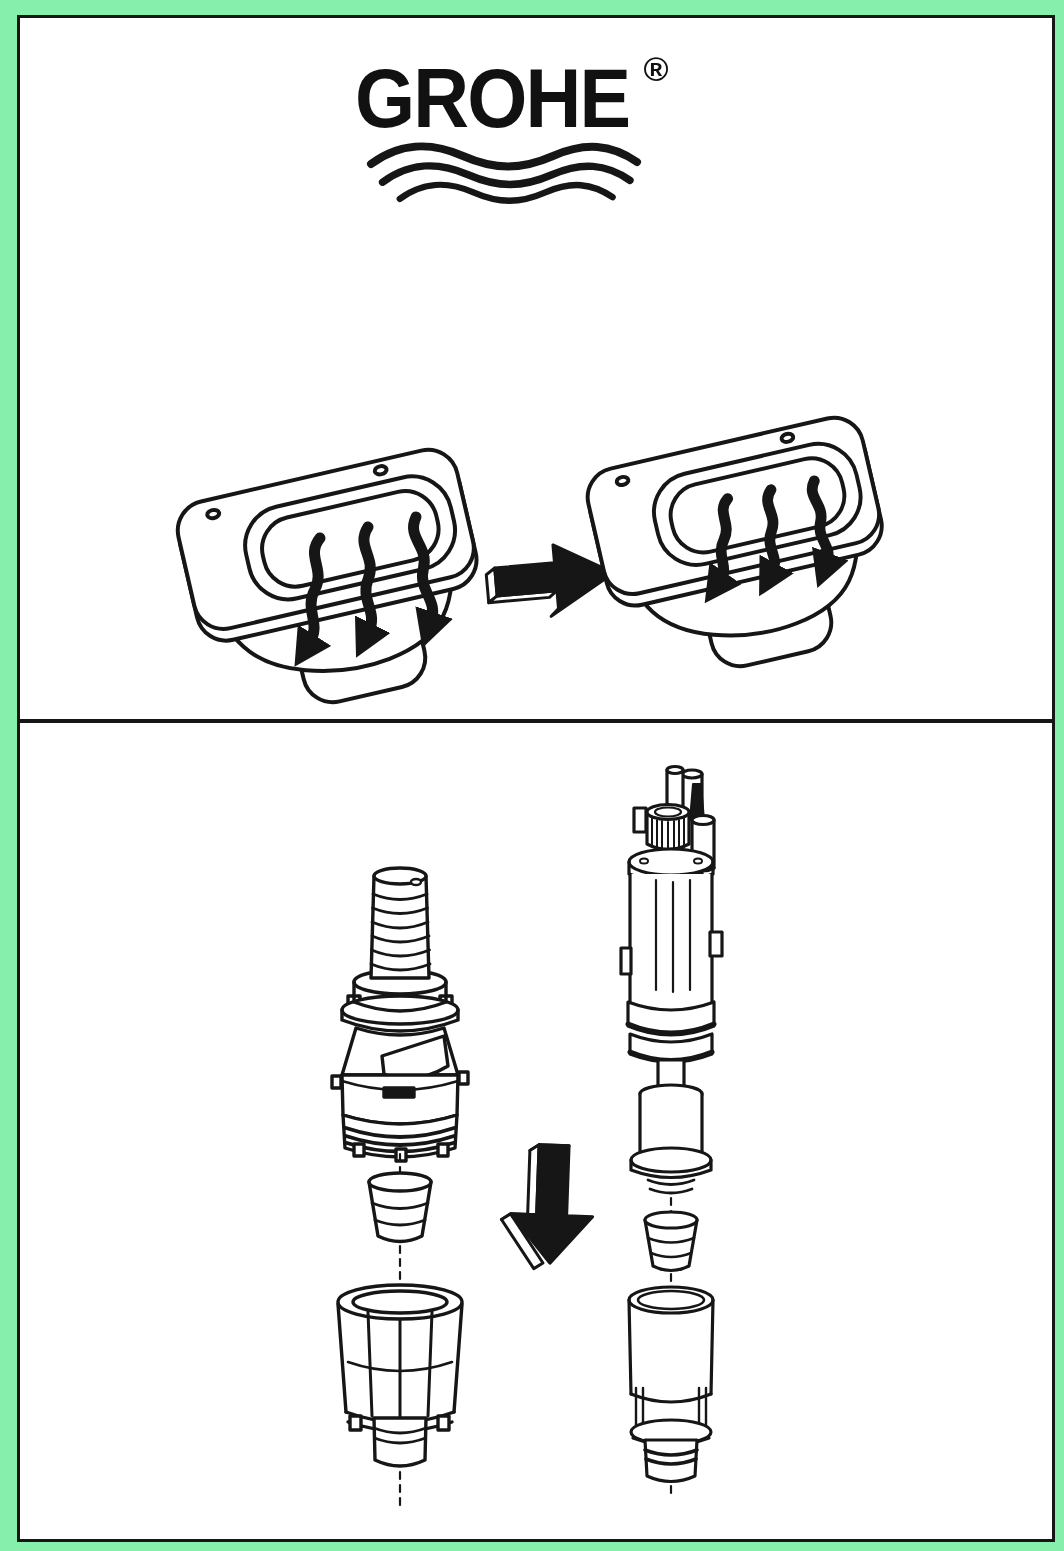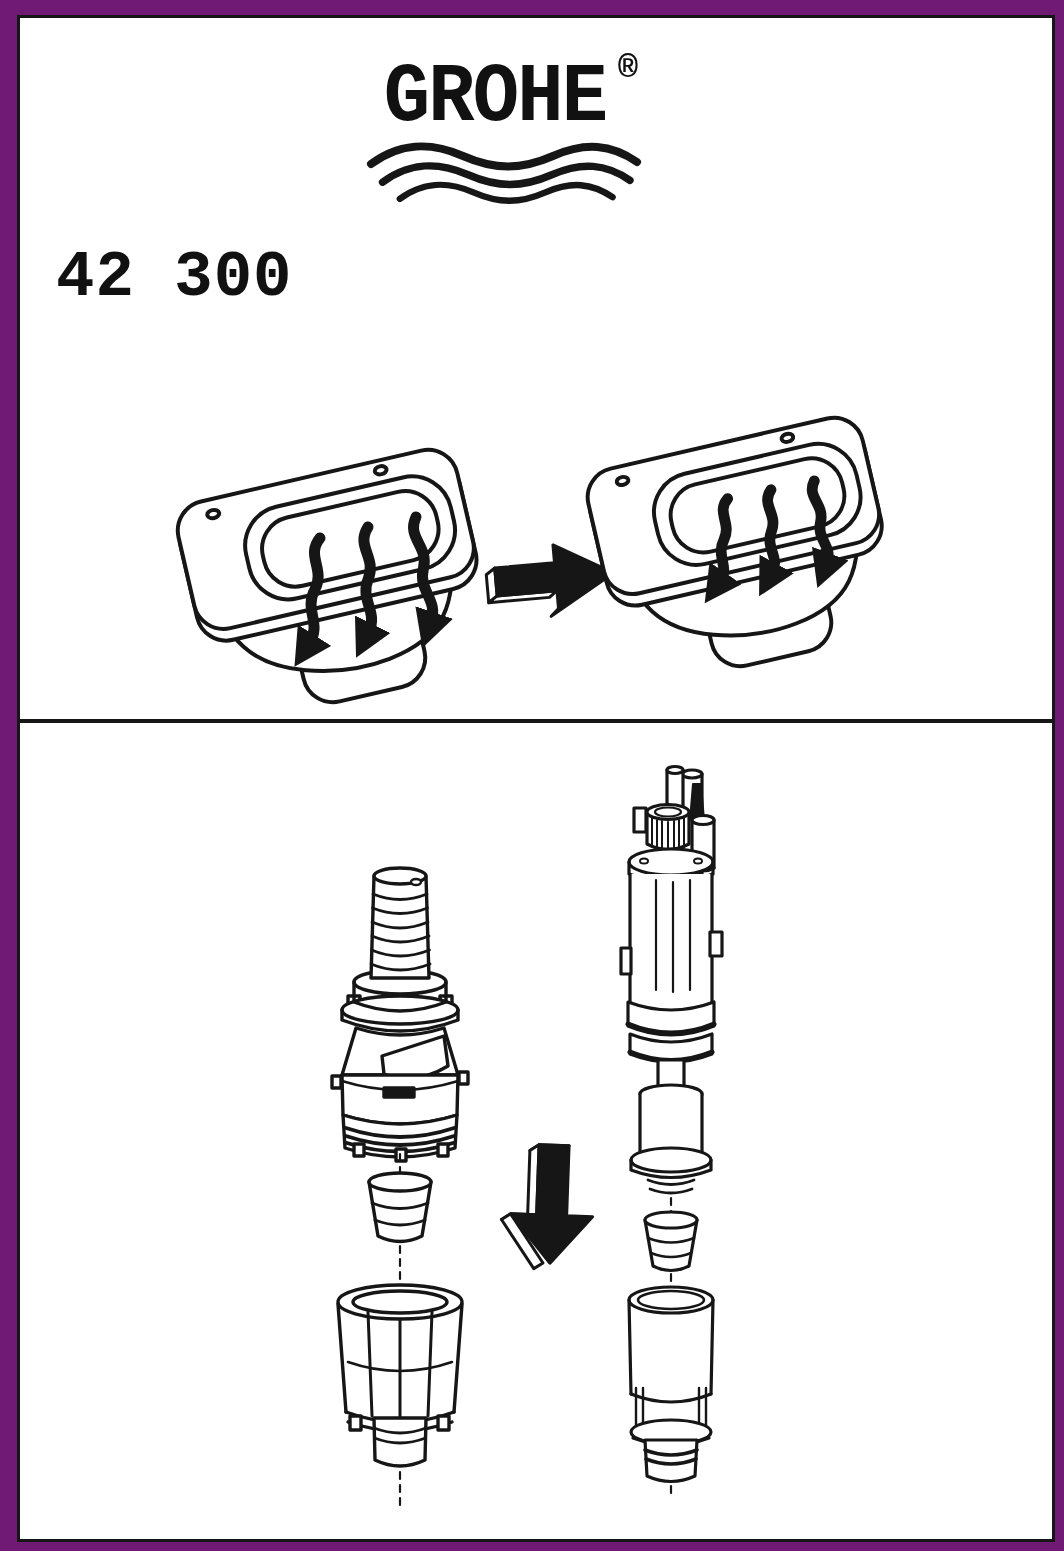--- a/index.html
+++ b/index.html
@@ -1,17 +1,17 @@
 <!DOCTYPE html>
 <html><head>
 <meta charset="utf-8">
 <style>
   html,body{margin:0;padding:0;background:#fff;}
-  .page{position:relative;width:1064px;height:1551px;background:#701a75;overflow:hidden;
-        font-family:Liberation Mono, monospace;color:#111;}
+  .page{position:relative;width:1064px;height:1551px;background:#86efac;overflow:hidden;
+        font-family:Liberation Sans, sans-serif;color:#111;}
   .frame{position:absolute;left:17px;top:15px;width:1032px;height:1521px;
          border:3px solid #161616;background:#fff;}
   .divider{position:absolute;left:0;right:0;top:701px;height:4px;background:#161616;}
   .logo{position:absolute;left:295px;top:38px;width:380px;text-align:center;}
   .logo-text{font-weight:bold;font-size:84px;letter-spacing:-2px;line-height:1;
              display:inline-block;transform:scaleX(.92);transform-origin:center;}
   .logo-reg{font-weight:bold;font-size:34px;vertical-align:top;position:relative;top:-6px;left:2px;}
   .logo-waves{display:block;margin:0 auto;margin-top:-2px;}
   .part-number{position:absolute;left:36px;top:224px;font-weight:bold;font-size:64px;
                letter-spacing:1px;}
@@ -33,21 +33,20 @@
           <g transform="translate(12,20) scale(0.93)">
             <path d="M6,26 C36,4 66,4 98,18 C130,32 156,32 188,18 C220,4 246,6 272,24"></path>
           </g>
           <g transform="translate(30,40) scale(0.80)">
             <path d="M6,26 C36,4 66,4 98,18 C130,32 156,32 188,18 C220,4 246,6 272,24"></path>
           </g>
         </g>
       </svg>
     </div>
 
-    <div class="part-number">42 300</div>
 
     <svg class="abs" style="left:150px;top:412px;" width="320" height="285" viewBox="0 0 320 285">
       <defs>
         <marker id="ahL" markerWidth="3.6" markerHeight="3.6" refX="0.9" refY="1.8" orient="auto">
           <path d="M0,0 L3.4,1.8 L0,3.6 Z" fill="#161616"></path>
         </marker>
       </defs>
       <g stroke="#161616" stroke-width="4" fill="#fff" stroke-linejoin="round" stroke-linecap="round" transform="rotate(-13 160 132)">
         <rect x="108" y="152" width="124" height="118" rx="30"></rect>
         <path d="M42,130 C38,184 62,216 112,232 C168,250 232,242 258,210 C272,193 277,170 281,148 L283,118 L46,112 Z"></path>

